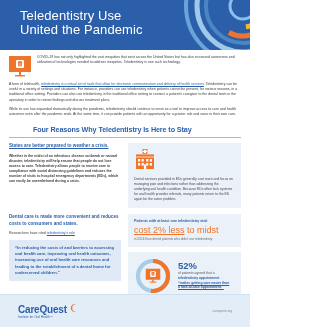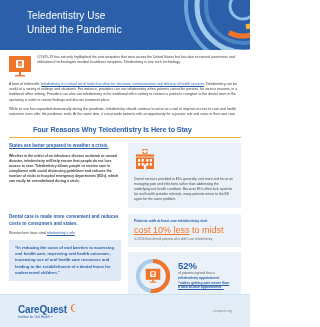--- a/index.html
+++ b/index.html
@@ -31,24 +31,24 @@
     overflow: hidden;
   }
   .header-bg {
     position: absolute;
     inset: 0;
     width: 250px;
     height: 50px;
   }
   .header-title {
     position: absolute;
-    left: 27px;
+    left: 20px;
     top: 9px;
     color: #ffffff;
-    font-size: 10px;
+    font-size: 13px;
     line-height: 14px;
     font-weight: 400;
     letter-spacing: .1px;
     z-index: 3;
     white-space: pre-line;
   }
 
   
   .intro {
     padding: 5px 9px 0 9px;
@@ -340,21 +340,21 @@
 
   <div class="cols" style="margin-top:6px;">
     <div class="col-left">
       <div class="reason-title nolink">Dental care is made more convenient and reduces costs to consumers and states.</div>
       <div class="reason-body reg"><span>Researchers have cited </span><span class="lnk">teledentistry's role</span></div>
       <div class="quote">“In reducing the costs of and barriers to accessing oral health care, improving oral health outcomes, increasing use of oral health care resources and leading to the establishment of a dental home for underserved children.”</div>
     </div>
     <div class="col-right">
       <div class="stat-panel">
         <div class="stat-kicker">Patients with at least one teledentistry visit</div>
-        <div class="stat-big"><u>cost 10% less</u><span> to midst</span></div>
+        <div class="stat-big"><u>cost 2% less</u><span> to midst</span></div>
         <div class="stat-sub">in 2016 than dental patients who didn't use teledentistry</div>
       </div>
 
       <div class="donut-panel">
         <div class="donut-wrap">
           <svg viewBox="0 0 38 38" width="38" height="38">
             <circle cx="19" cy="19" r="15" fill="none" stroke="#a8cde8" stroke-width="4.2"></circle>
             <circle id="donut-arc" cx="19" cy="19" r="15" fill="none" stroke="#f0742a" stroke-width="4.2" stroke-dasharray="49.00884539600077 45.238934211693014" stroke-linecap="butt" transform="rotate(-90 19 19)"></circle>
           </svg>
           <svg class="donut-center-icon" viewBox="0 0 16 16">

